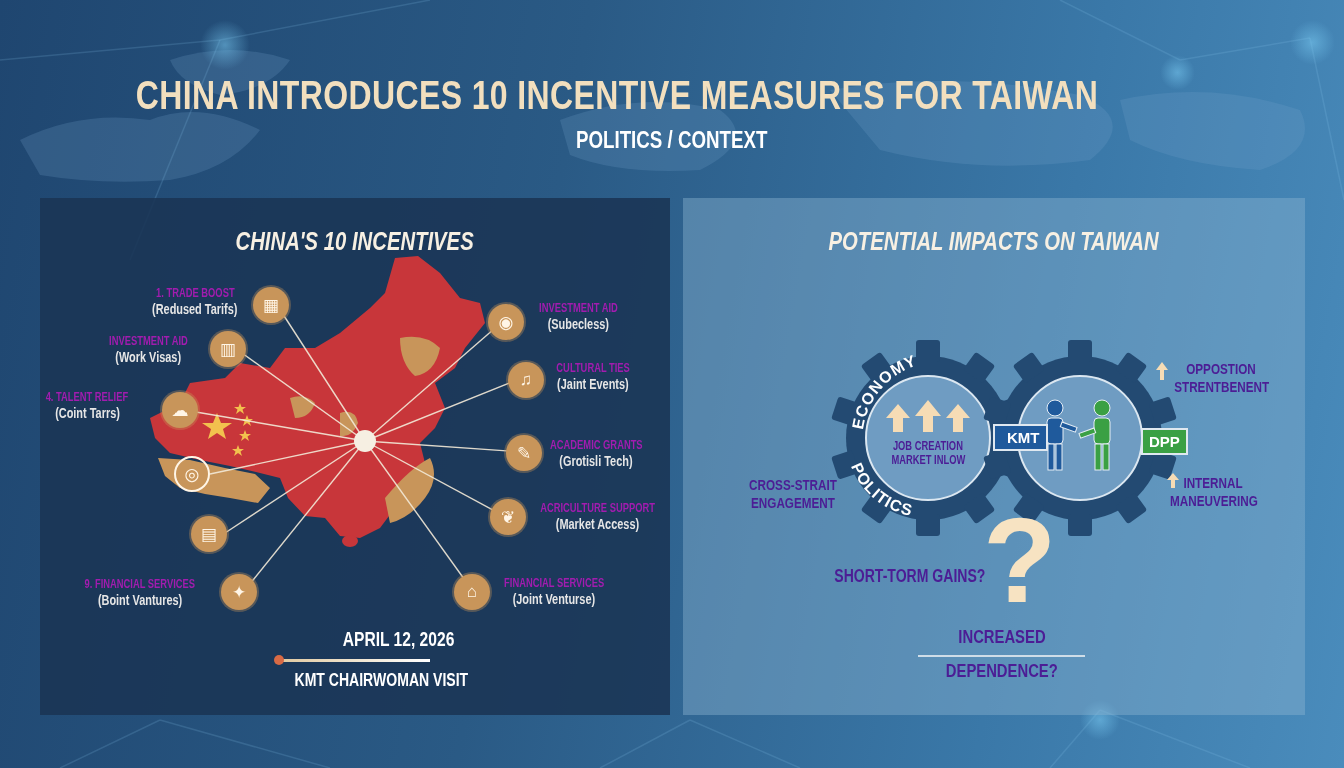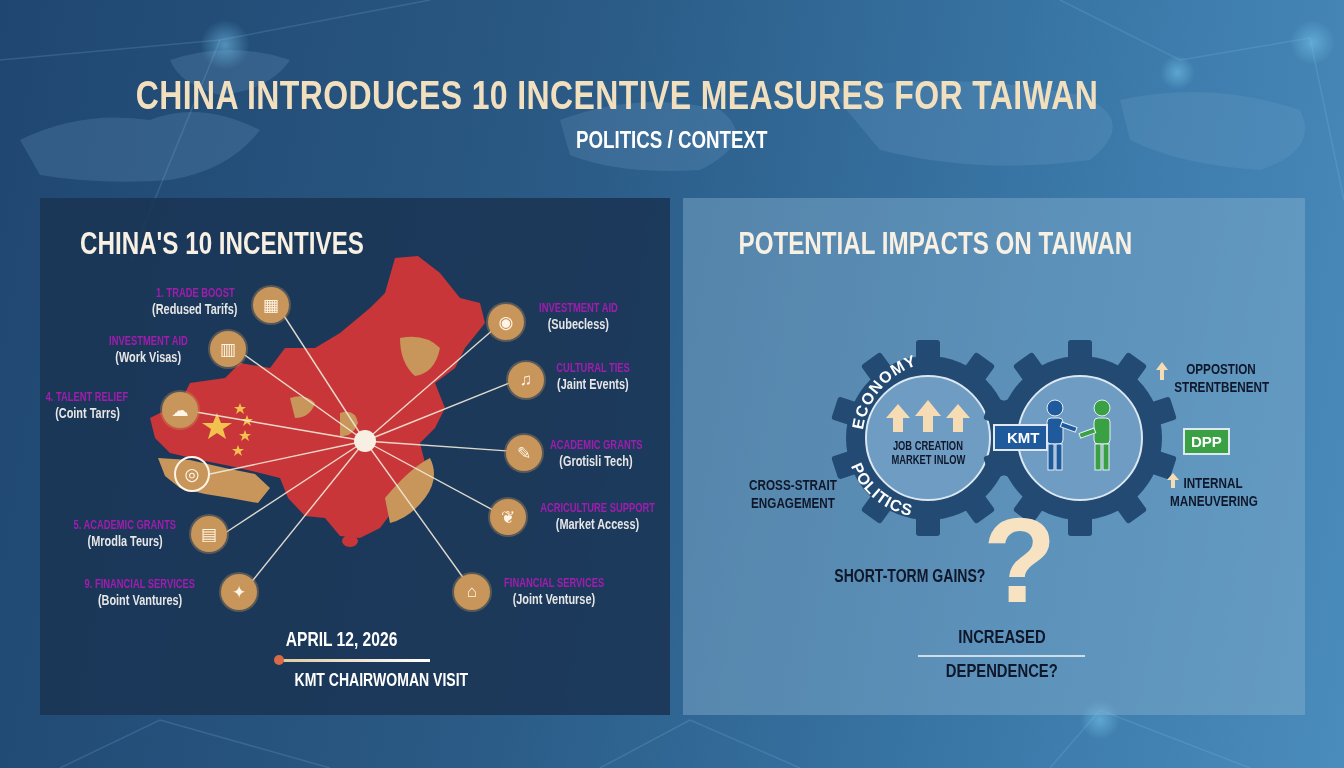--- a/index.html
+++ b/index.html
@@ -12,38 +12,38 @@
   }
   .bg-layer { position: absolute; inset: 0; pointer-events: none; }
   .glow { position: absolute; border-radius: 50%; background: radial-gradient(circle, rgba(120,200,240,0.55) 0%, rgba(120,200,240,0) 70%); }
   .cond { font-family: "Liberation Sans", sans-serif; font-weight: bold; display: inline-block; transform: scaleX(0.78); transform-origin: center; white-space: nowrap; }
   #main-title { position: absolute; left: 0; width: 1344px; top: 72px; font-size: 41px; color: #f2dfbe; letter-spacing: 0.5px; }
   #subtitle { position: absolute; left: 0; width: 1344px; top: 126px; text-align: center; font-size: 24px; color: #ffffff; }
 
   .panel { position: absolute; top: 198px; height: 517px; }
   #left-panel { left: 40px; width: 630px; background: rgba(26, 52, 84, 0.88); }
   #right-panel { left: 683px; width: 622px; background: rgba(140, 180, 210, 0.42); }
-  .panel-title { position: absolute; top: 28px; left: 0; width: 100%; text-align: left; font-size: 31px; color: #f7f0e3; }
+  .panel-title { position: absolute; top: 28px; left: 0; width: 100%; text-align: center; font-size: 26px; color: #f7f0e3; font-style: italic; }
 
   .map-svg { position: absolute; left: 0; top: 0; }
   .inc-label { position: absolute; text-align: center; line-height: 1.25; }
   .inc-label .t { font-size: 12px; color: #a21caf; font-weight: bold; }
   .inc-label .s { font-size: 14px; color: #e6e6e6; font-weight: normal; text-align: center; }
   .inc-icon { position: absolute; width: 36px; height: 36px; border-radius: 50%; background: #c8955a; display: flex; align-items: center; justify-content: center; color: #fff5e6; font-size: 17px; box-shadow: 0 0 0 2px rgba(200,149,90,0.35); }
 
-  #timeline { position: absolute; left: 230px; top: 430px; width: 200px; text-align: left; }
+  #timeline { position: absolute; left: 230px; top: 430px; width: 200px; text-align: right; }
   #timeline .date { font-size: 20px; color: #fff; }
   #timeline .bar { position: relative; height: 3px; background: linear-gradient(90deg,#e0c9a0,#ffffff); margin: 8px 0 8px 10px; width: 150px; }
   #timeline .dot { position: absolute; left: -6px; top: -4px; width: 10px; height: 10px; border-radius: 50%; background: #d86a45; }
   #timeline .event { font-size: 18px; color: #fff; }
 
-  .impact-text { position: absolute; color: #0f172a; font-size: 15px; line-height: 1.2; text-align: center; }
+  .impact-text { position: absolute; color: #4c1d95; font-size: 15px; line-height: 1.2; text-align: center; }
   .badge { position: absolute; font-weight: bold; font-size: 15px; color: #fff; padding: 3px 6px; border: 2px solid #dfe8f0; }
   #kmt-badge { left: 310px; top: 226px; background: #1f5a9c; padding-left: 12px; }
-  #dpp-badge { left: 458px; top: 230px; background: #3aa044; margin-left: 42px; }
+  #dpp-badge { left: 458px; top: 230px; background: #3aa044; }
   #question-mark { position: absolute; left: 300px; top: 302px; font-size: 120px; color: #f7e3c2; font-weight: bold; font-family: "Liberation Sans", sans-serif; line-height: 1; }
   #dep-divider { position: absolute; left: 235px; top: 457px; width: 167px; height: 2px; background: #cfdde8; }
 </style>
 </head>
 <body>
 
 <div class="bg-layer">
   <svg width="1344" height="768" style="position:absolute;left:0;top:0">
     <g fill="rgba(120,165,205,0.22)">
       <path d="M20 140 Q80 110 150 120 Q200 100 260 130 Q230 170 170 180 Q100 185 40 175 Z"></path>
@@ -137,24 +137,20 @@
     <div class="t"><span class="cond">1. TRADE BOOST</span></div>
     <div class="s"><span class="cond">(Redused Tarifs)</span></div>
   </div>
   <div class="inc-label" style="left:48px;top:136px;width:120px">
     <div class="t"><span class="cond">INVESTMENT AID</span></div>
     <div class="s"><span class="cond">(Work Visas)</span></div>
   </div>
   <div class="inc-label" style="left:-18px;top:192px;width:130px">
     <div class="t"><span class="cond">4. TALENT RELIEF</span></div>
     <div class="s"><span class="cond">(Coint Tarrs)</span></div>
-  </div>
-  <div class="inc-label" style="left:10px;top:320px;width:150px">
-    <div class="t"><span class="cond">5. ACADEMIC GRANTS</span></div>
-    <div class="s"><span class="cond">(Mrodla Teurs)</span></div>
   </div>
   <div class="inc-label" style="left:20px;top:379px;width:160px">
     <div class="t"><span class="cond">9. FINANCIAL SERVICES</span></div>
     <div class="s"><span class="cond">(Boint Vantures)</span></div>
   </div>
   <div class="inc-label" style="left:478px;top:103px;width:120px">
     <div class="t"><span class="cond">INVESTMENT AID</span></div>
     <div class="s"><span class="cond">(Subecless)</span></div>
   </div>
   <div class="inc-label" style="left:498px;top:163px;width:110px">

